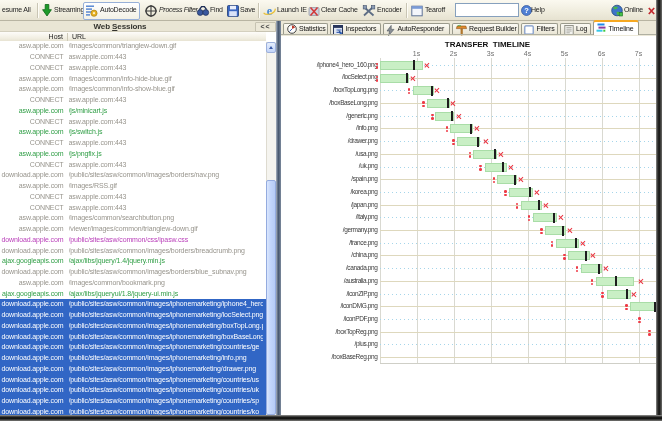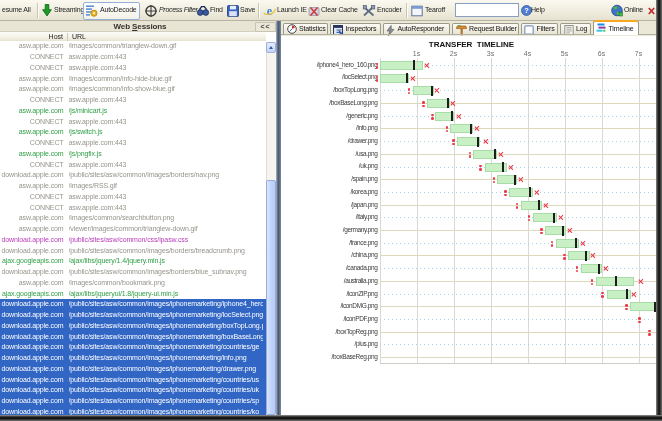--- a/index.html
+++ b/index.html
@@ -11,21 +11,21 @@
  background:linear-gradient(#fbf9f0,#efecdd 60%,#e6e2d1);
  border-bottom:1px solid #b8b4a2;box-sizing:border-box;}
 .tbtext{position:absolute;top:0;height:20px;line-height:20px;font-size:7px;
  letter-spacing:-0.2px;color:#1c1c1c;white-space:nowrap;}
 .tbsep{position:absolute;top:3px;height:15px;width:1px;background:#c9c5b4;
  border-right:1px solid #fdfcf6;}
 
 #wsbar{left:0;top:21px;width:280px;height:11px;background:#e9e5d4;
  border-bottom:1px solid #d4d0bf;box-sizing:border-box;}
 #wstitle{left:0;top:21px;width:240px;height:11px;line-height:11px;text-align:center;
- font-size:8px;font-weight:bold;letter-spacing:-0.1px;color:#33332e;padding-left:20px;}
+ font-size:8px;font-weight:bold;letter-spacing:-0.1px;color:#33332e;}
 #collapsebtn{left:255px;top:21.5px;width:21px;height:10px;background:#ece8d8;
  border:1px solid #c7c3b2;border-radius:1px;box-sizing:border-box;
  font-size:7px;font-weight:bold;color:#444;text-align:center;line-height:8px;letter-spacing:1px;}
 #colhdr{left:0;top:32px;width:266px;height:10px;
  background:linear-gradient(#fdfcf9,#f1eee1 70%,#e7e3d2);
  border-bottom:1px solid #cdc9b8;box-sizing:border-box;}
 .colhdrtext{position:absolute;top:32px;height:10px;line-height:10px;font-size:7px;color:#222;}
 #colsep{left:67px;top:33px;width:1px;height:8px;background:#cdc9b8;}
 #sessrows{left:0;top:41.4px;width:266px;height:374px;overflow:hidden;background:#fff;}
 .srow{position:absolute;left:0;width:266px;height:10.75px;white-space:nowrap;overflow:hidden;}
@@ -54,21 +54,21 @@
 
 #rightbg{left:281px;top:21px;width:381px;height:15px;background:#ece8d8;}
 #paneWhite{left:281px;top:36px;width:381px;height:379px;background:#fff;}
 .tab{position:absolute;top:22.5px;height:11px;background:linear-gradient(#fbfaf4,#e9e5d4);
  border:1px solid #9a9a8c;border-bottom:none;border-radius:2px 2px 0 0;box-sizing:border-box;}
 .tabline{position:absolute;top:33.5px;height:1px;background:#b0b0a2;}
 .tabtext{position:absolute;font-size:7px;letter-spacing:-0.15px;color:#111;line-height:12px;top:0;}
 #tabTimeline{position:absolute;left:592.5px;top:19.5px;width:46px;height:15.5px;background:#fff;
  border:1px solid #9a9a8c;border-bottom:none;border-top:2px solid #f6a821;
  border-radius:3px 3px 0 0;box-sizing:border-box;}
-#tltitle{left:424px;top:39.5px;width:95px;height:10px;line-height:10px;text-align:center;
+#tltitle{left:440px;top:39.5px;width:95px;height:10px;line-height:10px;text-align:center;
  font-size:8px;font-weight:bold;letter-spacing:0;color:#101010;white-space:nowrap;}
 
 .axlabel{position:absolute;top:49.5px;width:20px;text-align:center;font-size:7px;color:#6e6e6e;}
 .vgrid{position:absolute;top:58px;width:1px;background:#d9d9d1;}
 .tlabel{position:absolute;width:90px;text-align:right;font-size:6.5px;letter-spacing:-0.38px;
  color:#3a3a3a;white-space:nowrap;}
 .tline-tan{position:absolute;height:1px;background:#ded8bd;}
 .tline-blue{position:absolute;height:1px;
  background:repeating-linear-gradient(90deg,#a5d5ea 0,#a5d5ea 1.5px,rgba(0,0,0,0) 1.5px,rgba(0,0,0,0) 4px);}
 .bar{position:absolute;height:9px;background:#c9efc5;border:1px solid #a9dda7;box-sizing:border-box;}

